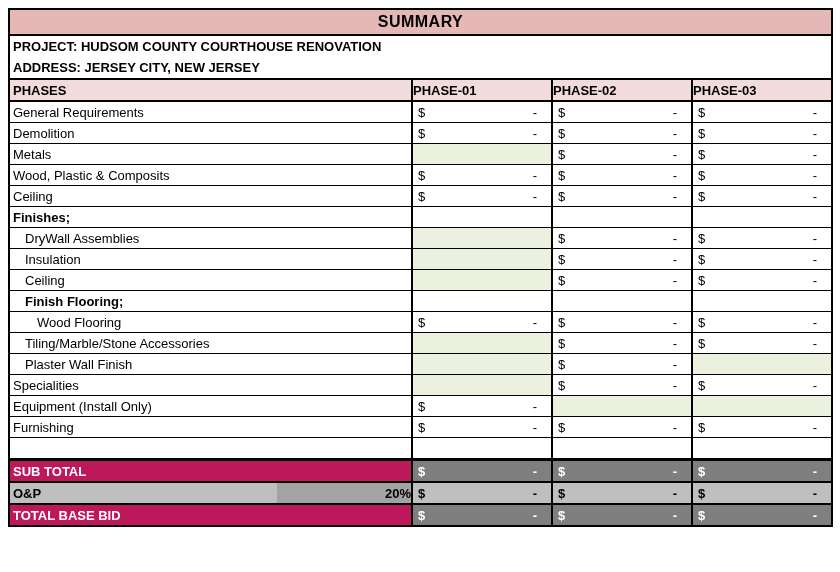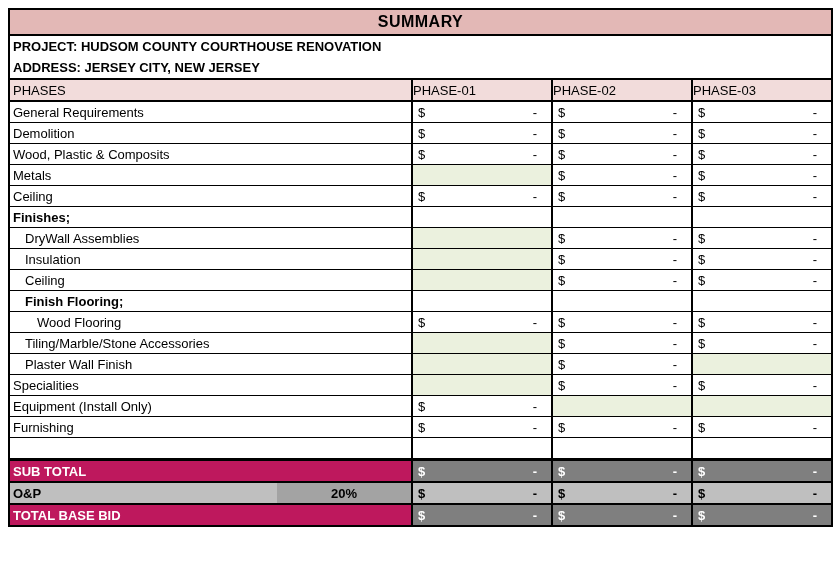--- a/index.html
+++ b/index.html
@@ -14,35 +14,35 @@
   html,body{margin:0;padding:0;background:#fff;width:840px;height:572px;overflow:hidden;}
   body{font-family:"Liberation Sans",sans-serif;color:#000;}
   .sheet{margin:8px;width:823px;}
   table{border-collapse:collapse;table-layout:fixed;width:823px;border:2px solid var(--border);}
   td{border:1px solid var(--border);border-left-width:2px;border-right-width:2px;
      padding:0;height:20px;font-size:13px;white-space:nowrap;overflow:hidden;vertical-align:middle;}
   .title-cell{background:var(--title_bar);text-align:center;font-weight:bold;font-size:16px;
      height:24px;border-bottom-width:2px;letter-spacing:.5px;}
   .info-cell{background:#fff;height:42px;border-top-width:2px;border-bottom-width:2px;margin-top:39px;}
   .info-line{font-weight:bold;font-size:13px;line-height:21px;height:21px;padding-left:3px;}
-  .header-row td{background:var(--header_row);font-weight:normal;border-top-width:2px;border-bottom-width:2px;margin-left:8px;}
+  .header-row td{background:var(--header_row);font-weight:bold;border-top-width:2px;border-bottom-width:2px;margin-left:8px;}
   .phases-cell{text-align:left;padding-left:3px;}
   .phase-col-header{text-align:left;}
   .label-cell{padding-left:3px;}
   .label-cell.indent-1{padding-left:15px;margin-left:20px;}
   .label-cell.indent-2{padding-left:27px;}
   .label-cell.bold{font-weight:bold;}
   .value-cell .cur{float:left;padding-left:5px;}
   .value-cell .dash{float:right;padding-right:14px;}
   .value-cell.shaded{background:var(--shaded_cell);}
   .spacer-row td{background:#fff;height:20px;border-bottom-width:3px;}
   .footer-row td{height:20px;font-weight:bold;border-top-width:2px;border-bottom-width:2px;}
   .f-black{background:#be185d;color:#fff;padding-left:3px;}
   .f-light{background:var(--light_gray);color:#000;padding-left:3px;border-right-width:0;}
-  .f-rate{background:var(--mid_gray);color:#000;text-align:center;border-left-width:0;}
+  .f-rate{background:var(--mid_gray);color:#000;text-align:right;border-left-width:0;}
   .fv{font-weight:normal;}
   .fv .cur{float:left;padding-left:5px;}
   .fv .dash{float:right;padding-right:14px;}
   .fv-dark{background:var(--dark_gray);color:#fff;}
   .fv-light{background:var(--light_gray);color:#000;}
 </style>
 </head>
 <body>
 
 <div class="sheet">
@@ -100,37 +100,37 @@
           <td class="value-cell dollar">
             <span class="cur">$</span>
             <span class="dash">-</span>
           </td>
           <td class="value-cell dollar">
             <span class="cur">$</span>
             <span class="dash">-</span>
           </td>
         </tr>
         <tr>
+          <td colspan="2" class="label-cell indent-0">Metals</td>
+          <td class="value-cell shaded"></td>
+          <td class="value-cell dollar">
+            <span class="cur">$</span>
+            <span class="dash">-</span>
+          </td>
+          <td class="value-cell dollar">
+            <span class="cur">$</span>
+            <span class="dash">-</span>
+          </td>
+        </tr>
+        <tr>
           <td colspan="2" class="label-cell indent-0">Wood, Plastic &amp; Composits</td>
           <td class="value-cell dollar">
             <span class="cur">$</span>
             <span class="dash">-</span>
           </td>
-          <td class="value-cell dollar">
-            <span class="cur">$</span>
-            <span class="dash">-</span>
-          </td>
-          <td class="value-cell dollar">
-            <span class="cur">$</span>
-            <span class="dash">-</span>
-          </td>
-        </tr>
-        <tr>
-          <td colspan="2" class="label-cell indent-0">Metals</td>
-          <td class="value-cell shaded"></td>
           <td class="value-cell dollar">
             <span class="cur">$</span>
             <span class="dash">-</span>
           </td>
           <td class="value-cell dollar">
             <span class="cur">$</span>
             <span class="dash">-</span>
           </td>
         </tr>
         <tr>

